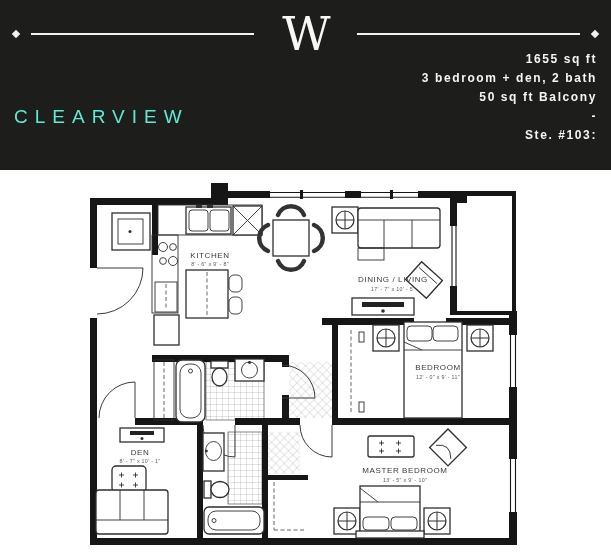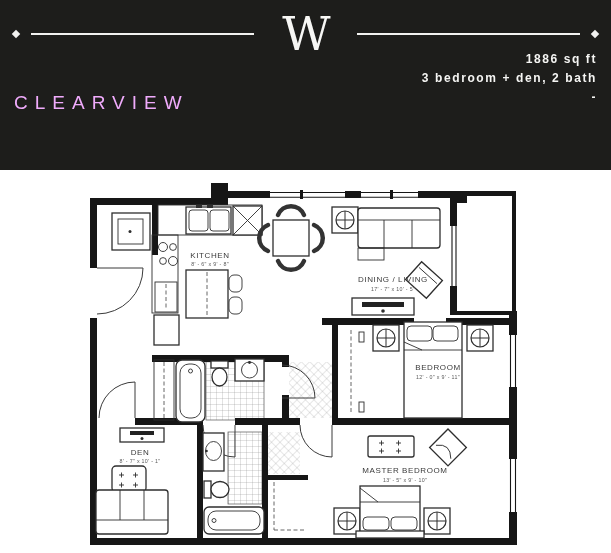--- a/index.html
+++ b/index.html
@@ -5,21 +5,21 @@
   html,body{margin:0;padding:0;background:#ffffff;}
   #stage{position:relative;width:611px;height:553px;background:#ffffff;overflow:hidden;
          font-family:"Liberation Sans",sans-serif;}
   
   .header{position:absolute;top:0;left:0;width:611px;height:170px;background:#1d1d1b;}
   .ornament{position:absolute;top:8px;left:0;width:611px;height:52px;display:flex;align-items:center;padding:0 13px;box-sizing:border-box;}
   .diamond{width:6px;height:6px;background:#f2f2f0;transform:rotate(45deg);flex:0 0 auto;}
   .orn-line{flex:1 1 auto;height:1.5px;background:#f2f2f0;margin:0 12px;}
   .logo-w{flex:0 0 auto;color:#f7f7f5;font-family:"DejaVu Serif",serif;font-size:47px;line-height:52px;
           letter-spacing:-2px;padding:0 16px;font-weight:400;}
-  .plan-name{position:absolute;left:14px;top:92px;color:#f0abfc;font-size:19px;letter-spacing:7px;font-weight:400;}
+  .plan-name{position:absolute;left:14px;top:106px;color:#5eead4;font-size:19px;letter-spacing:7px;font-weight:400;}
   .specs{position:absolute;right:14px;top:50px;text-align:right;color:#f5f5f3;
          font-size:12px;font-weight:bold;letter-spacing:1.6px;line-height:19px;}
   
   .plan{position:absolute;top:170px;left:0;}
   .room-name{font-family:"Liberation Sans",sans-serif;font-size:8px;letter-spacing:.6px;fill:#3a3a3a;}
   .room-dims{font-family:"Liberation Sans",sans-serif;font-size:5.3px;letter-spacing:.3px;fill:#5a5a5a;}
   .furn{stroke:#2e2e2e;stroke-width:1.3;fill:#ffffff;}
   .fine{stroke:#2e2e2e;stroke-width:.9;fill:none;}
   .door{stroke:#3a3a3a;stroke-width:1;fill:none;}
   .dash{stroke:#555;stroke-width:.9;fill:none;stroke-dasharray:4 2.5;}
@@ -33,23 +33,25 @@
   <div class="header">
     <div class="ornament">
       <span class="diamond"></span>
       <span class="orn-line"></span>
       <span class="logo-w">W</span>
       <span class="orn-line"></span>
       <span class="diamond"></span>
     </div>
     <div class="plan-name">CLEARVIEW</div>
     <div class="specs">
-      <div>1886 sq ft</div>
+      <div>1655 sq ft</div>
       <div>3 bedroom + den, 2 bath</div>
+      <div>50 sq ft Balcony</div>
       <div>-</div>
+      <div>Ste. #103:</div>
     </div>
   </div>
 
   <svg class="plan" width="611" height="383" viewBox="0 0 611 383">
     <defs>
       <pattern id="tile" width="6" height="6" patternUnits="userSpaceOnUse">
         <path d="M6,0 H0 V6" fill="none" stroke="#8a8a8a" stroke-width="0.5"></path>
       </pattern>
       <pattern id="tileD" width="6" height="6" patternUnits="userSpaceOnUse" patternTransform="rotate(45)">
         <path d="M6,0 H0 V6" fill="none" stroke="#9a9a9a" stroke-width="0.5"></path>

